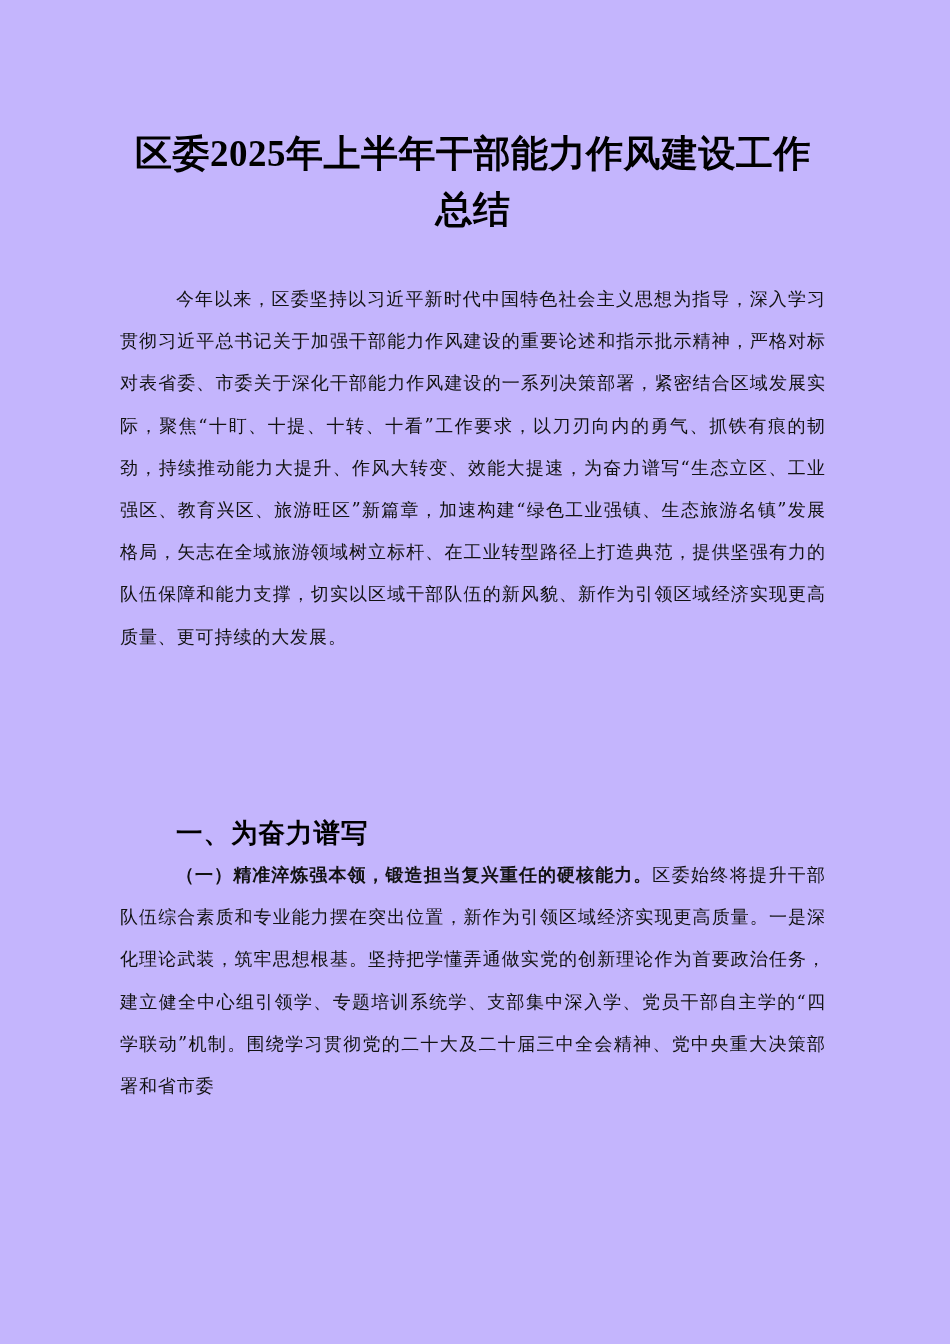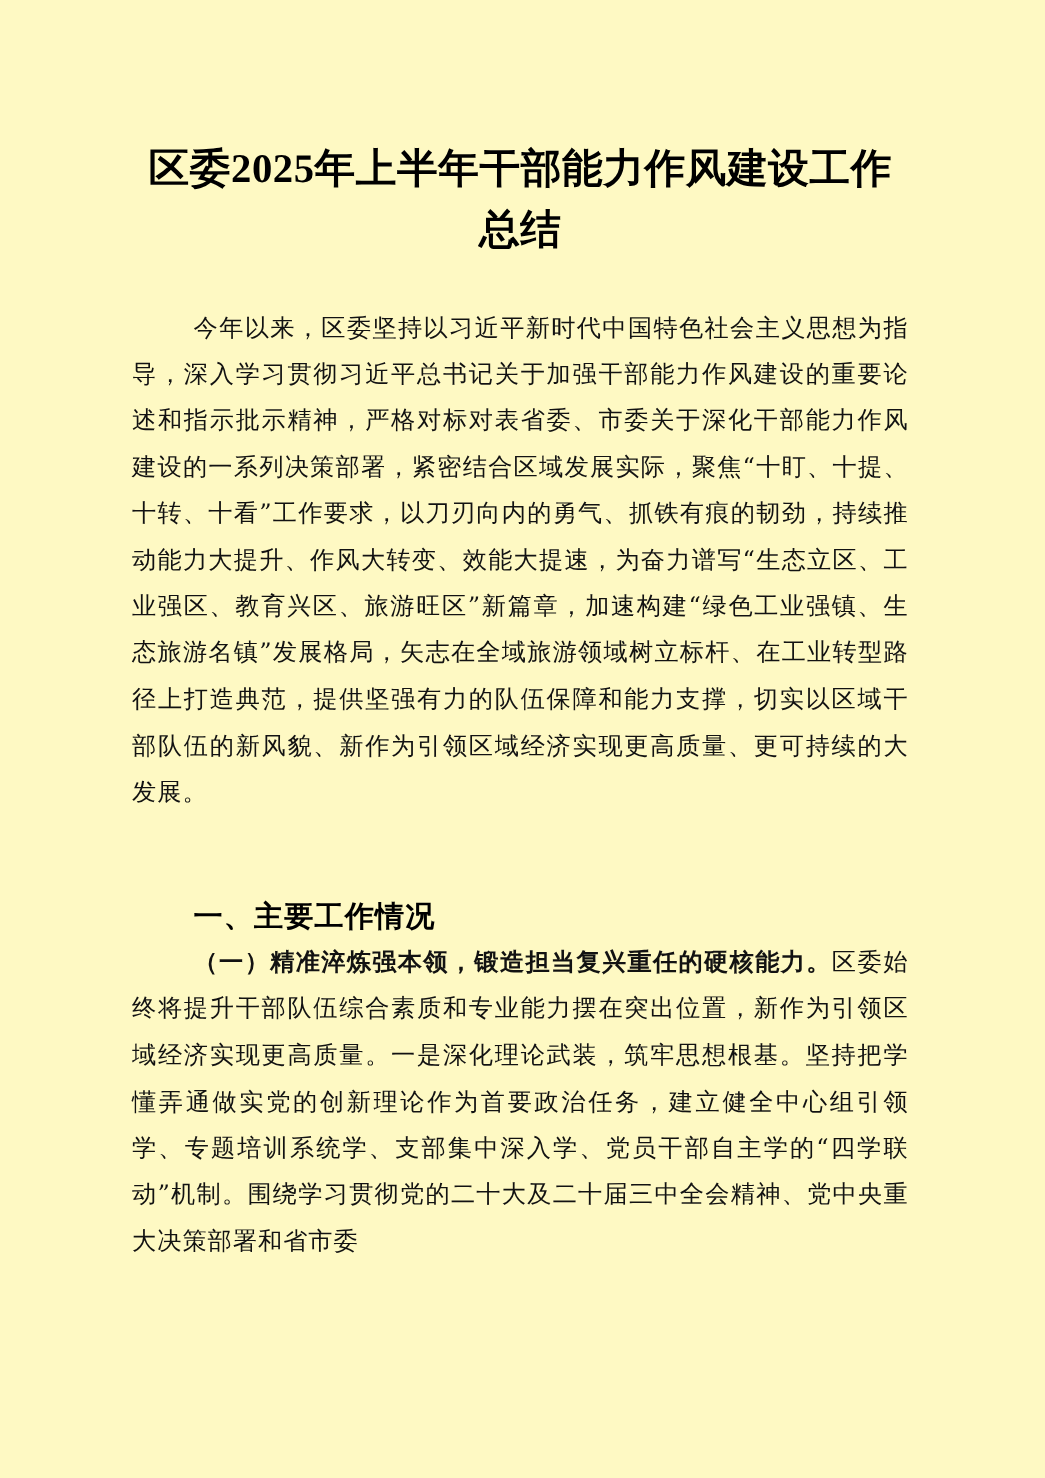--- a/index.html
+++ b/index.html
@@ -5,21 +5,21 @@
   html, body {
     margin: 0;
     padding: 0;
     background: #ffffff;
   }
 
   .page {
     position: relative;
     width: 950px;
     height: 1344px;
-    background: #fef9c3;
+    background: #c4b5fd;
     overflow: hidden;
     box-sizing: border-box;
   }
 
   .content {
     position: absolute;
     left: 120px;
     top: 0;
     width: 706px; 
   }
@@ -42,21 +42,21 @@
     white-space: normal;
     word-break: break-all;
   }
 
   
   .body-block {
     position: absolute;
     left: 0;
     width: 706px;
     font-family: "DejaVu Serif", "Liberation Serif", serif;
-    font-size: 22px;
+    font-size: 18px;
     line-height: 42.2px;
     color: #121212;
     text-align: justify;
     text-justify: inter-ideograph;
     letter-spacing: 0.9px;
     word-break: break-all;
     margin: 0;
   }
 
   .indent2 {
@@ -88,18 +88,18 @@
 </head>
 <body>
 
 <div class="page">
   <div class="content">
 
     <h1 class="doc-title">区委2025年上半年干部能力作风建设工作总结</h1>
 
     <p class="body-block indent2" style="top: 278px;">今年以来，区委坚持以习近平新时代中国特色社会主义思想为指导，深入学习贯彻习近平总书记关于加强干部能力作风建设的重要论述和指示批示精神，严格对标对表省委、市委关于深化干部能力作风建设的一系列决策部署，紧密结合区域发展实际，聚焦“十盯、十提、十转、十看”工作要求，以刀刃向内的勇气、抓铁有痕的韧劲，持续推动能力大提升、作风大转变、效能大提速，为奋力谱写“生态立区、工业强区、教育兴区、旅游旺区”新篇章，加速构建“绿色工业强镇、生态旅游名镇”发展格局，矢志在全域旅游领域树立标杆、在工业转型路径上打造典范，提供坚强有力的队伍保障和能力支撑，切实以区域干部队伍的新风貌、新作为引领区域经济实现更高质量、更可持续的大发展。</p>
 
-    <p class="h1-line" style="top: 812px;">一、主要工作情况</p>
+    <p class="h1-line" style="top: 812px;">一、为奋力谱写</p>
 
     <p class="body-block indent2" style="top: 854px;"><span class="sub-strong">（一）精准淬炼强本领，锻造担当复兴重任的硬核能力。</span><span>区委始终将提升干部队伍综合素质和专业能力摆在突出位置，新作为引领区域经济实现更高质量。一是深化理论武装，筑牢思想根基。坚持把学懂弄通做实党的创新理论作为首要政治任务，建立健全中心组引领学、专题培训系统学、支部集中深入学、党员干部自主学的“四学联动”机制。围绕学习贯彻党的二十大及二十届三中全会精神、党中央重大决策部署和省市委</span></p>
 
   </div>
 </div>
 
 </body></html>

